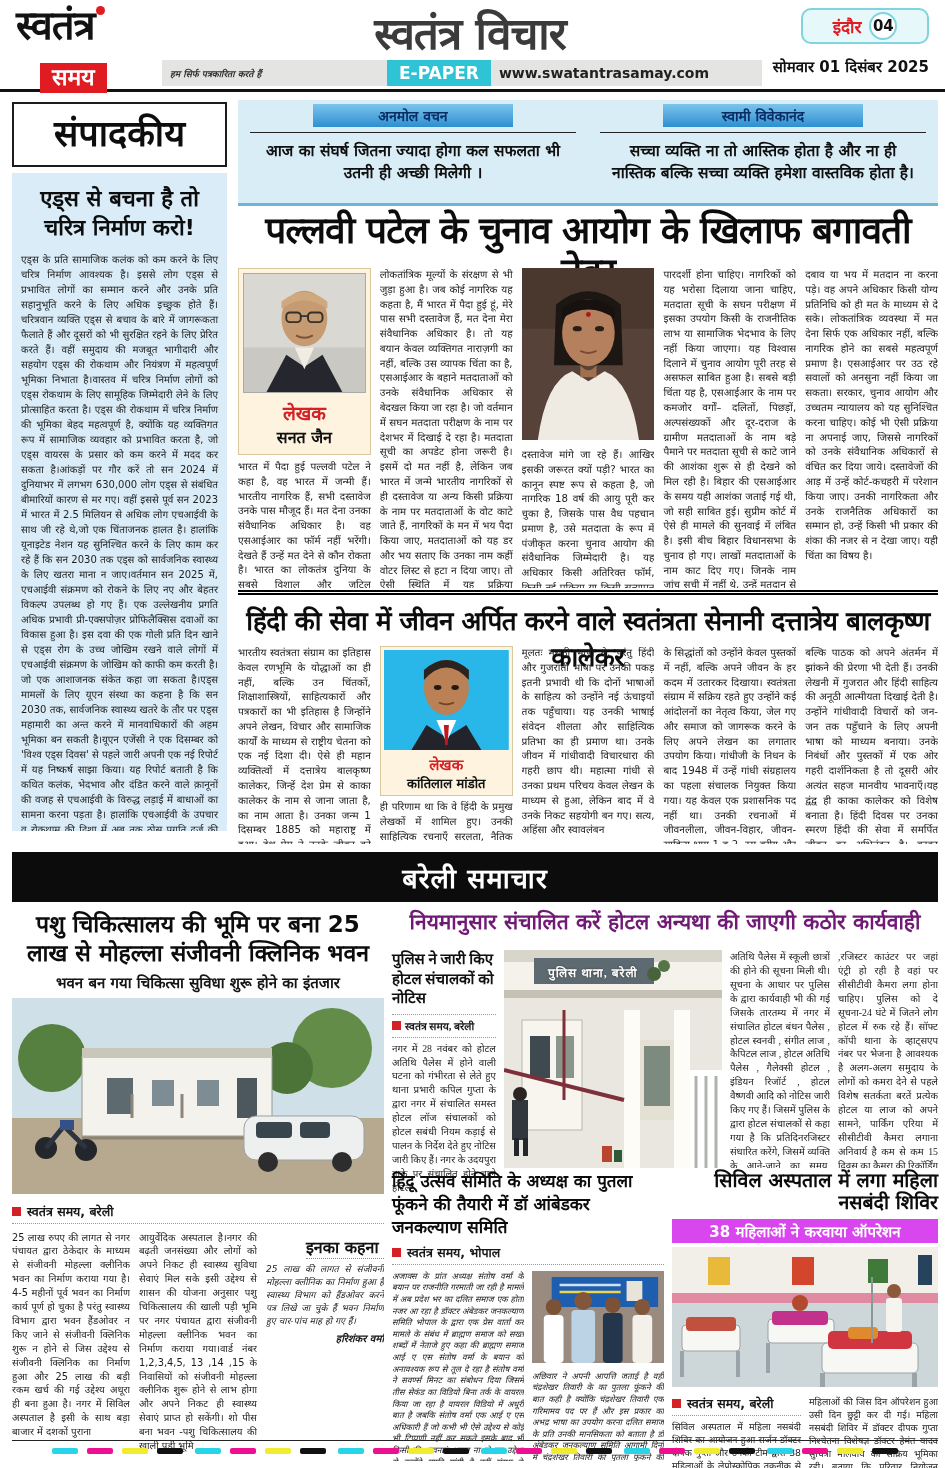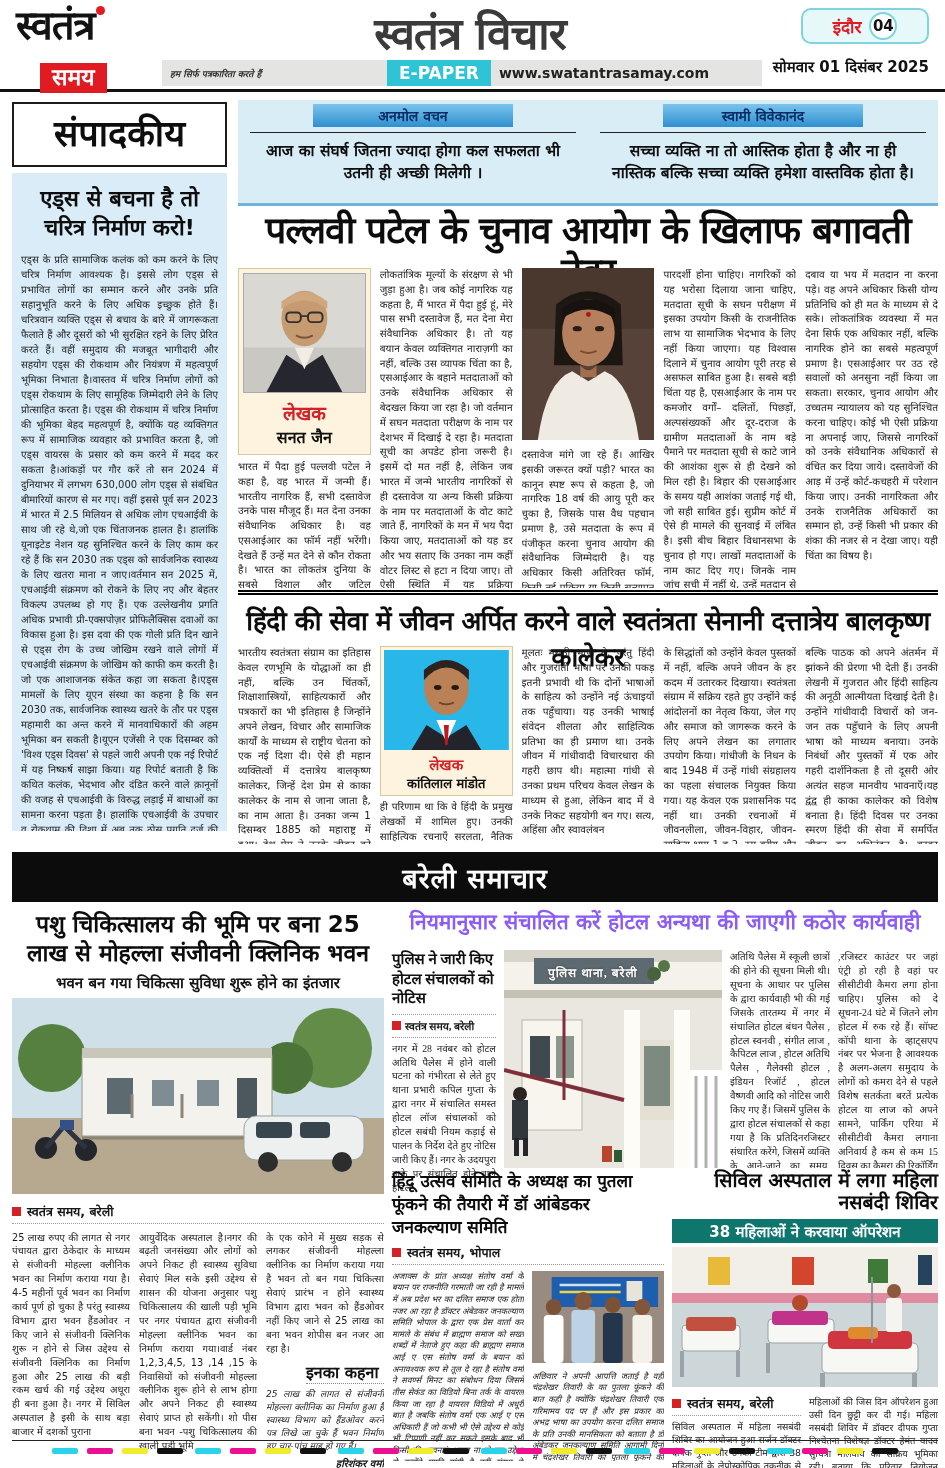--- a/index.html
+++ b/index.html
@@ -67,42 +67,42 @@
   .byline { display:flex; align-items:center; gap:6px; font-size:12.5px; font-weight:800; color:#181818; padding:5px 0 3px 0; border-bottom:1px dotted #999; }
   .bdot { width:9px; height:9px; background:#d42027; display:inline-block; }
   .c-cols { display:flex; gap:9px; margin-top:7px; height:238px; }
   .jts { font-size:9.8px; line-height:1.42; text-align:justify; color:#1c1c1c; }
   .inka-t { font-size:16px; font-weight:900; margin-top:5px; border-bottom:1px dotted #888; color:#111;margin-left:40px; }
   .inka-q { font-size:9px; font-style:italic; line-height:1.45; text-align:justify; margin-top:4px; color:#222; }
   .inka-s { text-align:right; font-size:10px; font-weight:800; font-style:italic; margin-top:3px; }
 
   
   .hotel { left:392px; top:910px; width:546px; height:256px; }
-  .h-head { font-size:21px; font-weight:900; text-align:center; color:#8b5cf6; line-height:1.15; }
+  .h-head { font-size:21px; font-weight:900; text-align:center; color:#701a75; line-height:1.15; }
   .h-row { display:flex; gap:8px; margin-top:16px; height:218px;font-family:Liberation Serif, serif; }
   .h-colA { width:104px; }
   .h-sub { font-size:15px; font-weight:900; line-height:1.3; color:#101010; border-bottom:1px dotted #999; padding-bottom:5px; }
   .h-byline { font-size:10.5px; font-weight:800; padding:4px 0; border-bottom:1px dotted #999; display:flex; gap:4px; align-items:center; }
   .photo-police { position:relative; width:218px; height:218px; }
   .police-sign { position:absolute; top:14px; left:44px; color:#fff; font-weight:800; font-size:12px; text-shadow:0 0 2px #333; letter-spacing:1px; }
   .h-colB, .h-colC { flex:1; overflow:hidden; }
 
   
   .effigy { left:392px; top:1170px; width:272px; height:268px; }
   .e-head { font-size:17px; font-weight:900; line-height:1.35; color:#0c0c0c; }
   .e-row { display:flex; gap:8px; margin-top:6px; height:190px; }
   .e-col1 { width:132px; overflow:hidden; }
   .e-col2 { flex:1; overflow:hidden; }
   .jtxs { font-size:8.3px; line-height:1.4; text-align:justify; font-style:italic; color:#222; }
   .photo-group { width:100%; height:92px; margin-bottom:4px; }
 
   
   .camp { left:672px; top:1170px; width:266px; height:268px; }
   .k-head { font-size:19.5px; font-weight:700; text-align:right; color:#0c0c0c; line-height:1.15; }
-  .k-bar { background:#0f766e; color:#fff; text-align:center; font-size:15px; font-weight:800; margin-top:4px; padding:2px 0; }
+  .k-bar { background:#d946ef; color:#fff; text-align:center; font-size:15px; font-weight:800; margin-top:4px; padding:2px 0; }
   .photo-hosp { width:100%; height:140px; margin-top:4px; }
   .k-row { display:flex; gap:8px; margin-top:4px; height:142px; }
   .k-col { flex:1; overflow:hidden; }
   .jtk { font-size:9.3px; line-height:1.4; text-align:justify; color:#1c1c1c; }
 
   
   .bot-rule { left:12px; top:1440px; width:926px; border-top:1px solid #222; }
   .regmarks { left:12px; top:1448px; width:926px; display:flex; justify-content:space-between; padding:0 40px; }
   .rg { display:flex; gap:9px; }
   .dash { width:26px; height:6px; border-radius:2px; }
@@ -254,21 +254,20 @@
       <line x1="170" y1="120" x2="170" y2="96" stroke="#8d8678" stroke-width="3"></line>
     </svg>
     <div class="byline">
       <span class="bdot"></span>
       <span>स्वतंत्र समय, बरेली</span>
     </div>
     <div class="c-cols">
       <div class="col jts">25 लाख रुपए की लागत से नगर पंचायत द्वारा ठेकेदार के माध्यम से संजीवनी मोहल्ला क्लीनिक भवन का निर्माण कराया गया है।4-5 महीनों पूर्व भवन का निर्माण कार्य पूर्ण हो चुका है परंतु स्वास्थ्य विभाग द्वारा भवन हैंडओवर न किए जाने से संजीवनी क्लिनिक शुरू न होने से जिस उद्देश्य से संजीवनी क्लिनिक का निर्माण हुआ और 25 लाख की बड़ी रकम खर्च की गई उद्देश्य अधूरा ही बना हुआ है। नगर में सिविल अस्पताल है इसी के साथ बड़ा बाजार में दशकों पुराना</div>
       <div class="col jts">आयुर्वेदिक अस्पताल है।नगर की बढ़ती जनसंख्या और लोगों को अपने निकट ही स्वास्थ्य सुविधा सेवाएं मिल सके इसी उद्देश्य से शासन की योजना अनुसार पशु चिकित्सालय की खाली पड़ी भूमि पर नगर पंचायत द्वारा संजीवनी मोहल्ला क्लीनिक भवन का निर्माण कराया गया।वार्ड नंबर 1,2,3,4,5, 13 ,14 ,15 के निवासियों को संजीवनी मोहल्ला क्लीनिक शुरू होने से लाभ होगा और अपने निकट ही स्वास्थ्य सेवाएं प्राप्त हो सकेंगी। शो पीस बना भवन -पशु चिकित्सालय की खाली पड़ी भूमि</div>
       <div class="col">
-        <div class="jts">के एक कोने में मुख्य सड़क से लगकर संजीवनी मोहल्ला क्लीनिक का निर्माण कराया गया है भवन तो बन गया चिकित्सा सेवाएं प्रारंभ न होने स्वास्थ्य विभाग द्वारा भवन को हैंडओवर नहीं किए जाने से 25 लाख का बना भवन शोपीस बन नजर आ रहा है।</div>
         <div class="inka-t">इनका कहना</div>
         <div class="inka-q">25 लाख की लागत से संजीवनी मोहल्ला क्लीनिक का निर्माण हुआ है स्वास्थ्य विभाग को हैंडओवर करने पत्र लिखे जा चुके हैं भवन निर्माण हुए चार-पांच माह हो गए हैं।</div>
         <div class="inka-s">हरिशंकर वर्मा</div>
 
       </div>
     </div>
   </div>
 
   <div class="abs hotel">
     <div class="h-head">नियमानुसार संचालित करें होटल अन्यथा की जाएगी कठोर कार्यवाही</div>

